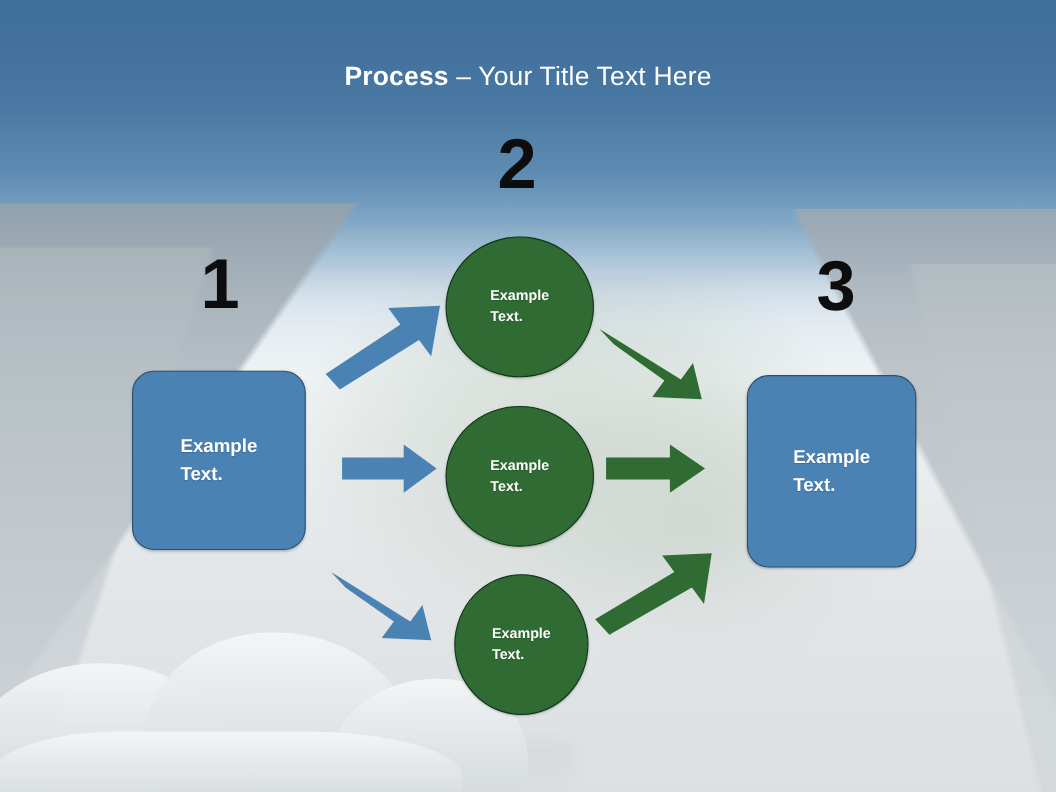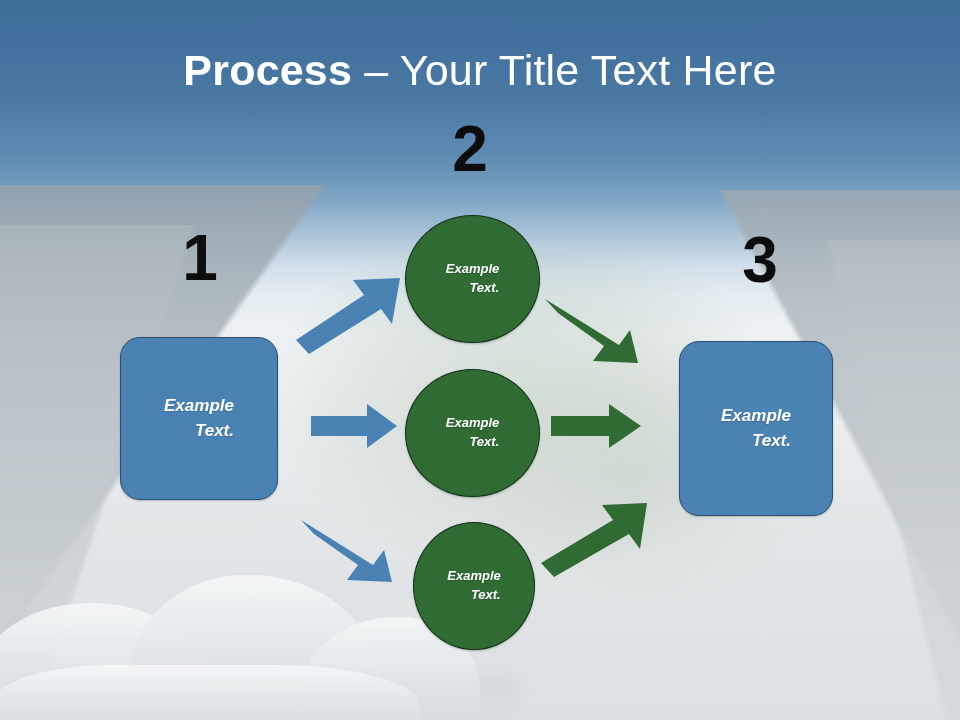--- a/index.html
+++ b/index.html
@@ -92,21 +92,21 @@
     filter: blur(6px);
   }
 
   
   .title {
     position: absolute;
     left: 0; top: 50px;
     width: 960px;
     text-align: center;
     color: #ffffff;
-    font-size: 43px;
+    font-size: 24px;
     line-height: 40px;
     letter-spacing: 0.2px;
     white-space: nowrap;
   }
   .title .strong { font-weight: bold; }
   .title .light  { font-weight: normal; }
 
   
   .step-num {
     position: absolute;
@@ -130,23 +130,22 @@
     box-shadow: 0 1px 2px rgba(40,60,80,0.25);
     display: flex;
     align-items: center;
     justify-content: center;
     box-sizing: border-box;
   }
   .box-start { left: 120px; top: 337px; width: 158px; height: 163px; }
   .box-end   { left: 679px; top: 341px; width: 154px; height: 175px; }
   .shape-text {
     color: #ffffff;
-    font-style: italic;
     font-weight: bold;
-    text-align: right;
+    text-align: left;
     line-height: 1.45;
     text-shadow: 0 1px 1px rgba(0,0,0,0.18);
   }
   .box-start .shape-text { font-size: 17px; }
   .box-end   .shape-text { font-size: 17px; }
 
   
   .circle {
     position: absolute;
     background: #2f6b33;

